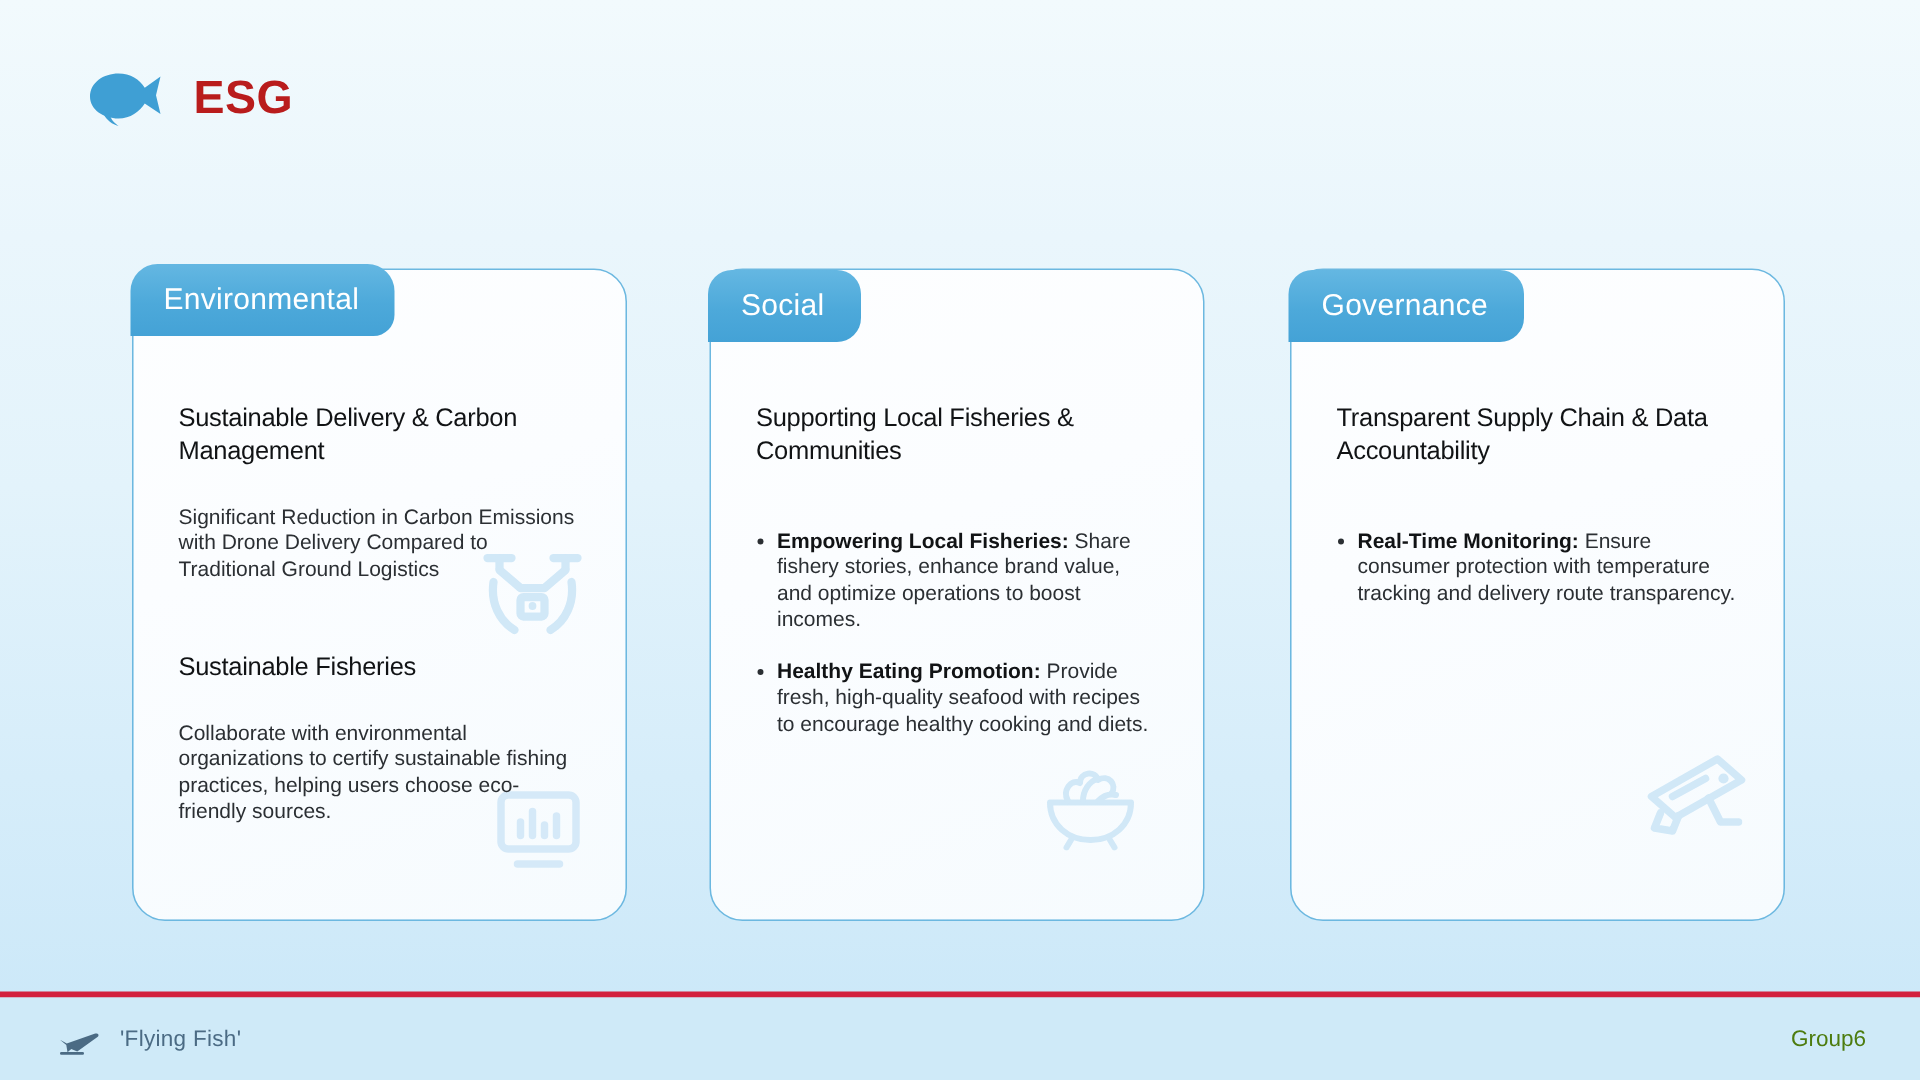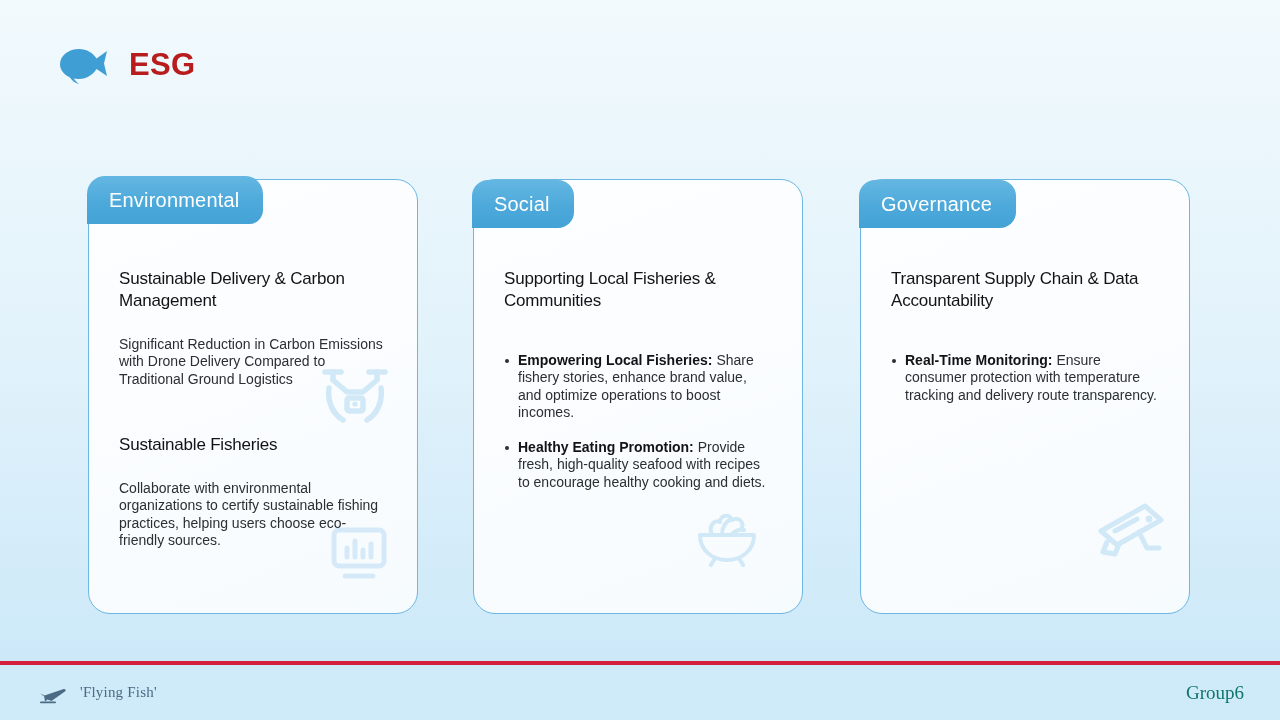--- a/index.html
+++ b/index.html
@@ -153,35 +153,34 @@
     position: absolute;
     left: 0;
     top: 665px;
     width: 1280px;
     height: 55px;
     background: #cfeaf8;
     display: flex;
     align-items: center;
     justify-content: space-between;
     padding: 0 36px 0 38px;
-    font-family: Liberation Serif, serif;
   }
   .footer-left {
     display: flex;
     align-items: center;
     gap: 12px;
   }
   .footer-brand {
     font-size: 15px;
     color: #4b6b84;
     letter-spacing: 0.2px;
   }
   .footer-right {
-    font-size: 19px;
-    color: #0f766e;
+    font-size: 15px;
+    color: #4d7c0f;
   }
   .plane-icon { width: 30px; height: 22px; display: block; }
 </style>
 </head>
 <body>
 
 <div class="header">
   <span>
     <svg class="brand-fish" viewBox="0 0 54 42" xmlns="http://www.w3.org/2000/svg">
       <path d="M5 21.5 C5 12 14 6 24 6 C32 6 38 10 41.5 15.5 L52 8 L49 20.5 L52 33 L41.5 26 C38 31.5 32 36 24 36 C14 36 5 30 5 21.5 Z" fill="#3f9fd4"></path>

